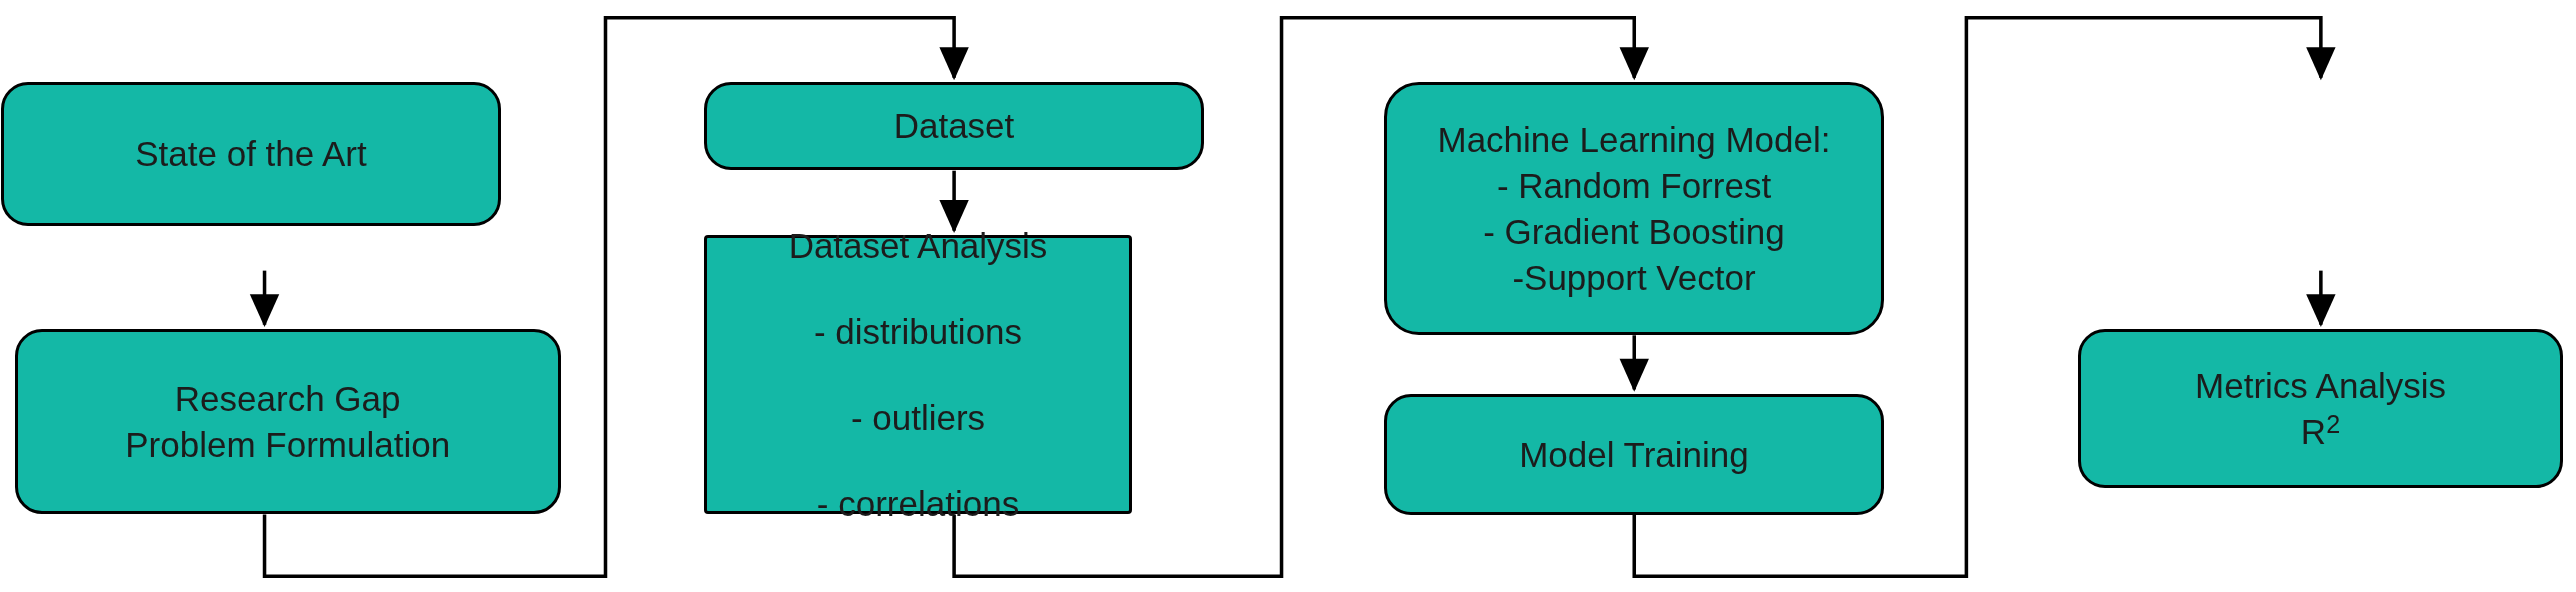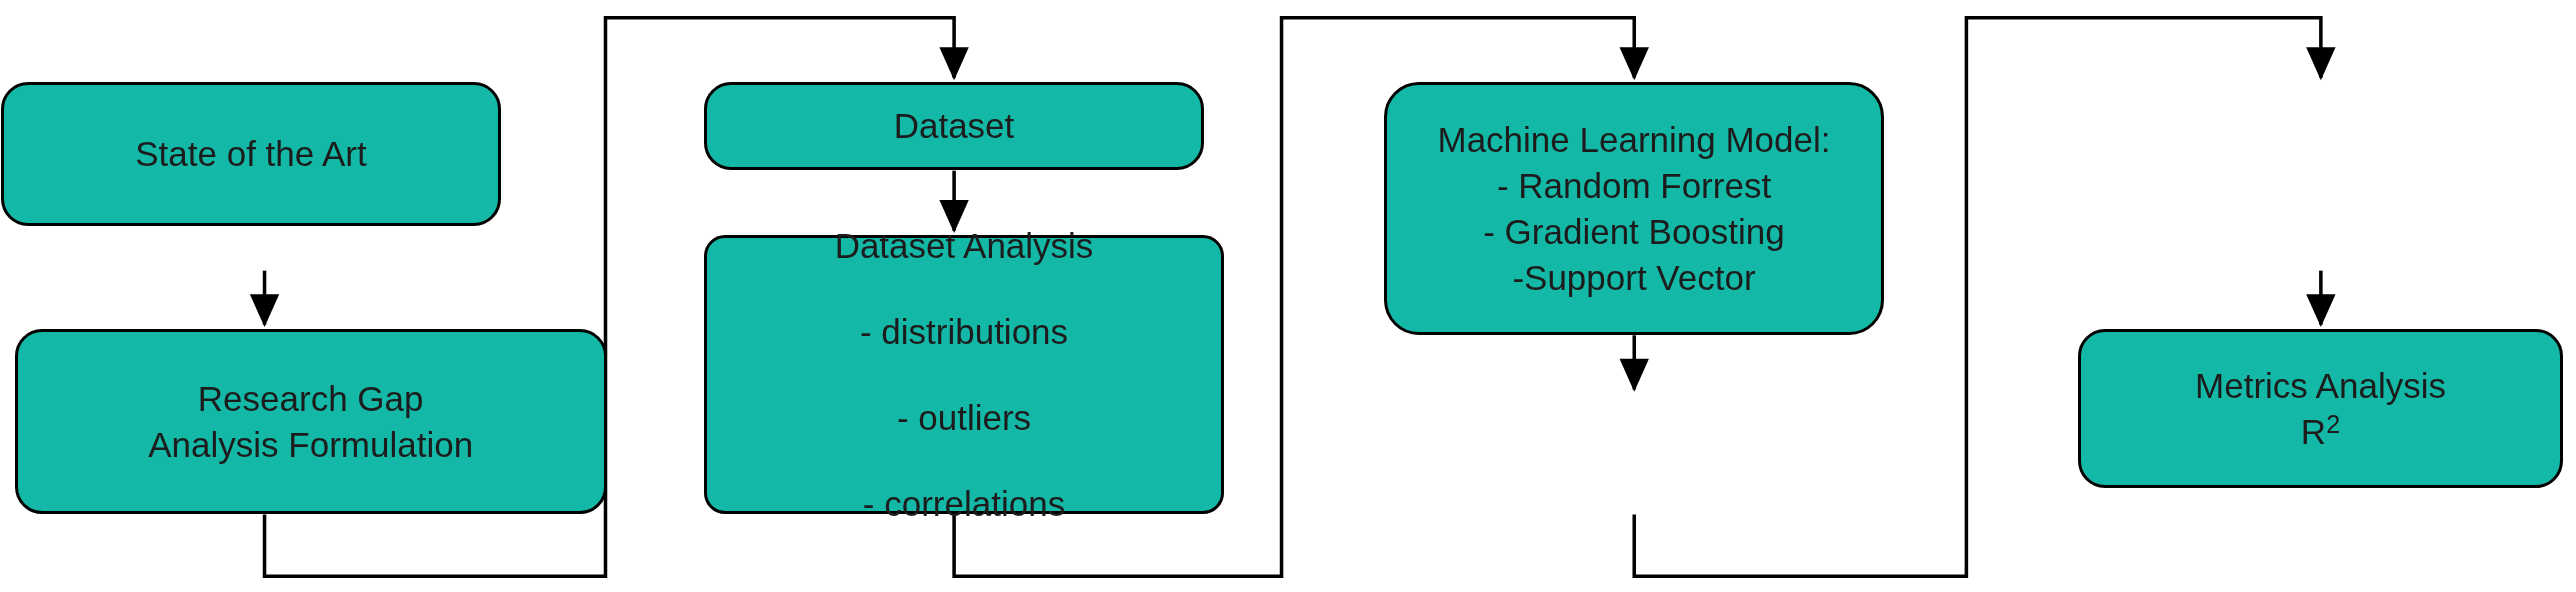--- a/index.html
+++ b/index.html
@@ -46,23 +46,23 @@
     line-height: 46px;
     white-space: nowrap;
   }
   .line sup {
     font-size: 0.72em;
     line-height: 0;
     vertical-align: 0.45em;
   }
   
   #node-a { left: 1px;   top: 82px; width: 500px; height: 144px; }
-  #node-b { left: 14.7px;   top: 329px; width: 592px; height: 185px; }
+  #node-b { left: 14.7px;   top: 329px; width: 546px; height: 185px; }
   #node-c { left: 704px; top: 82px; width: 500px; height: 88px; }
-  #node-d { left: 704px; top: 235px; width: 520px; height: 279px; border-radius: 21px; gap: 40px; }
+  #node-d { left: 704px; top: 235px; width: 428px; height: 279px; border-radius: 4px; gap: 40px; }
   #node-e { left: 1384px; top: 82px; width: 500px; height: 253px; border-radius: 35px; }
   #node-f { left: 1384px; top: 394px; width: 500px; height: 121px; }
   #node-g { left: 2078px; top: 82px; width: 485px; height: 188px; }
   #node-h { left: 2078px; top: 329px; width: 485px; height: 159px; }
 </style>
 </head>
 <body>
 
 <div class="canvas">
 
@@ -80,41 +80,44 @@
     <path class="edge" d="M2780,875 L2780,980 L3345,980 L3345,30 L3948,30 L3948,132" marker-end="url(#arrowhead)"></path>
     <path class="edge" d="M3948,460 L3948,552" marker-end="url(#arrowhead)"></path>
   </svg>
 
   <div class="node" id="node-a">
     <div class="line">State of the Art</div>
   </div>
 
   <div class="node" id="node-b">
     <div class="line">Research Gap</div>
-    <div class="line">Analysis Formulation</div>
+    <div class="line">Problem Formulation</div>
   </div>
 
   <div class="node" id="node-c">
     <div class="line">Dataset</div>
   </div>
 
   <div class="node" id="node-d">
     <div class="line">Dataset Analysis</div>
     <div class="line">- distributions</div>
     <div class="line">- outliers</div>
     <div class="line">- correlations</div>
   </div>
 
   <div class="node" id="node-e">
     <div class="line">Machine Learning Model:</div>
     <div class="line">- Random Forrest</div>
     <div class="line">- Gradient Boosting</div>
     <div class="line">-Support Vector</div>
   </div>
 
+  <div class="node" id="node-f">
+    <div class="line">Model Training</div>
+  </div>
 
 
   <div class="node" id="node-h">
     <div class="line">Metrics Analysis</div>
     <div class="line"><span>R</span><sup>2</sup></div>
   </div>
 
 </div>
 
 

